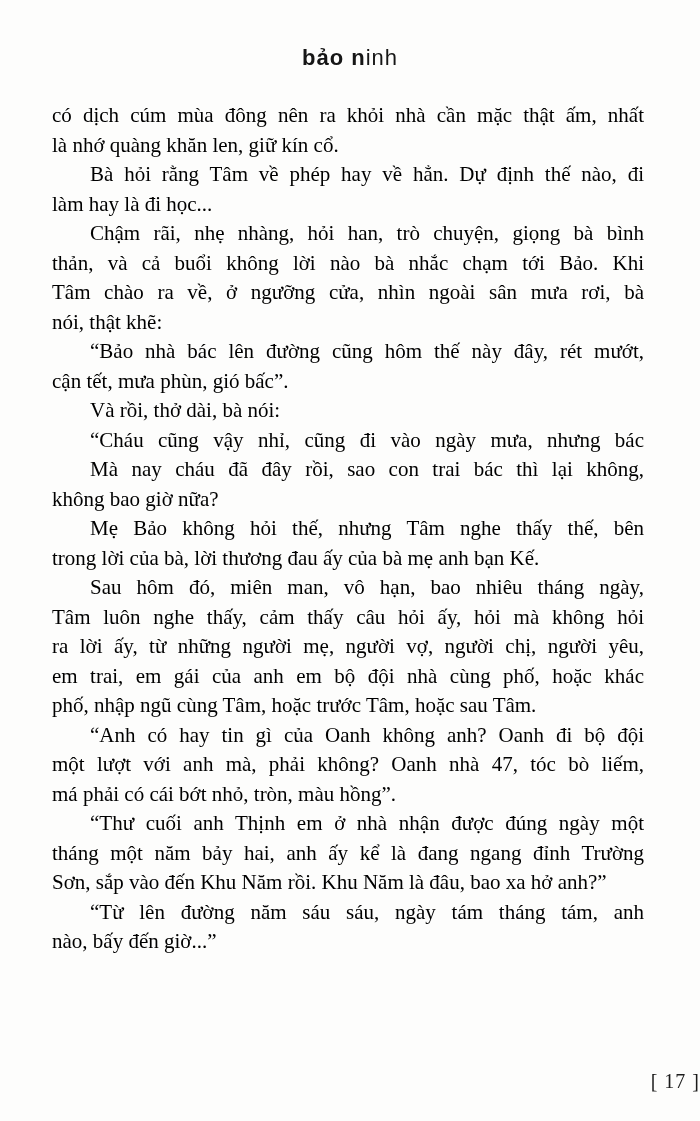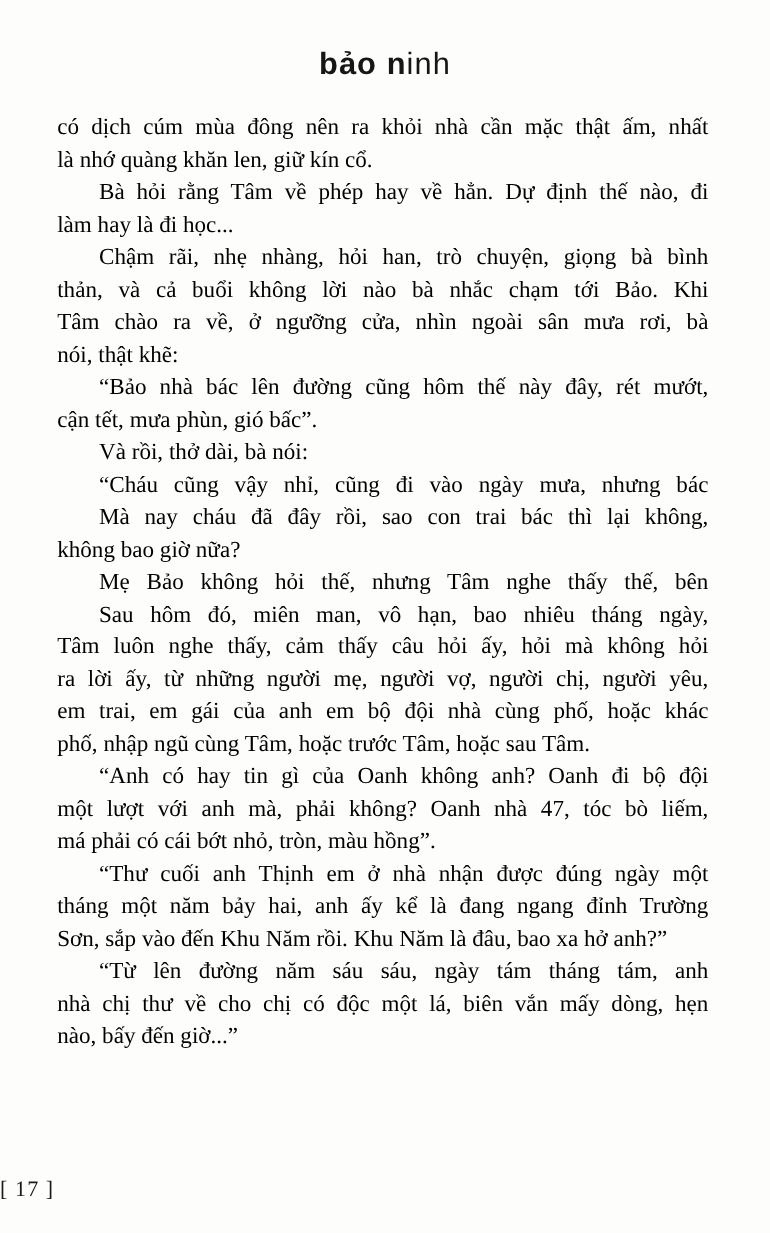--- a/index.html
+++ b/index.html
@@ -20,21 +20,21 @@
     left: 0; top: 0;
     width: 700px; height: 1121px;
   }
   .running-header {
     position: absolute;
     top: 44px;
     left: 0;
     width: 700px;
     text-align: center;
     font-family: "Liberation Sans", sans-serif;
-    font-size: 28px;
+    font-size: 22px;
     line-height: 28px;
     letter-spacing: 1px;
     color: #161616;
   }
   .running-header .hb { font-weight: 700; }
   .running-header .hl { font-weight: 400; }
   .body-text {
     position: absolute;
     left: 52px;
     top: 101px;
@@ -50,21 +50,21 @@
     color: #000000;
   }
   .line.last { text-align-last: left; }
   .line.indent { text-indent: 38px; }
   .line.italic { }
   .page-footer {
     position: absolute;
     top: 1066px;
     left: 0;
     width: 700px;
-    text-align: left;
+    text-align: right;
     font-size: 20px;
     line-height: 30px;
     color: #1b1b1b;
     letter-spacing: 1px;
   }
 </style>
 </head>
 <body>
 
 <div class="page">
@@ -80,31 +80,31 @@
       <div class="line">thản, và cả buổi không lời nào bà nhắc chạm tới Bảo. Khi</div>
       <div class="line">Tâm chào ra về, ở ngưỡng cửa, nhìn ngoài sân mưa rơi, bà</div>
       <div class="line last">nói, thật khẽ:</div>
       <div class="line indent">“Bảo nhà bác lên đường cũng hôm thế này đây, rét mướt,</div>
       <div class="line last">cận tết, mưa phùn, gió bấc”.</div>
       <div class="line indent last">Và rồi, thở dài, bà nói:</div>
       <div class="line indent">“Cháu cũng vậy nhỉ, cũng đi vào ngày mưa, nhưng bác</div>
       <div class="line italic indent">Mà nay cháu đã đây rồi, sao con trai bác thì lại không,</div>
       <div class="line italic last">không bao giờ nữa?</div>
       <div class="line indent">Mẹ Bảo không hỏi thế, nhưng Tâm nghe thấy thế, bên</div>
+      <div class="line last">trong lời của bà, lời thương đau ấy của bà mẹ anh bạn Kế.</div>
       <div class="line indent">Sau hôm đó, miên man, vô hạn, bao nhiêu tháng ngày,</div>
       <div class="line">Tâm luôn nghe thấy, cảm thấy câu hỏi ấy, hỏi mà không hỏi</div>
       <div class="line">ra lời ấy, từ những người mẹ, người vợ, người chị, người yêu,</div>
       <div class="line">em trai, em gái của anh em bộ đội nhà cùng phố, hoặc khác</div>
       <div class="line last">phố, nhập ngũ cùng Tâm, hoặc trước Tâm, hoặc sau Tâm.</div>
       <div class="line indent">“Anh có hay tin gì của Oanh không anh? Oanh đi bộ đội</div>
       <div class="line">một lượt với anh mà, phải không? Oanh nhà 47, tóc bò liếm,</div>
       <div class="line last">má phải có cái bớt nhỏ, tròn, màu hồng”.</div>
       <div class="line indent">“Thư cuối anh Thịnh em ở nhà nhận được đúng ngày một</div>
       <div class="line">tháng một năm bảy hai, anh ấy kể là đang ngang đỉnh Trường</div>
       <div class="line last">Sơn, sắp vào đến Khu Năm rồi. Khu Năm là đâu, bao xa hở anh?”</div>
       <div class="line indent">“Từ lên đường năm sáu sáu, ngày tám tháng tám, anh</div>
-      <div class="line">nhà chị thư về cho chị có độc một lá, biên vắn mấy dòng, hẹn</div>
       <div class="line last">nào, bấy đến giờ...”</div>
     </div>
 
   <div class="page-footer"><span>[ 17 ]</span></div>
 
 </div>
 
 </body></html>

